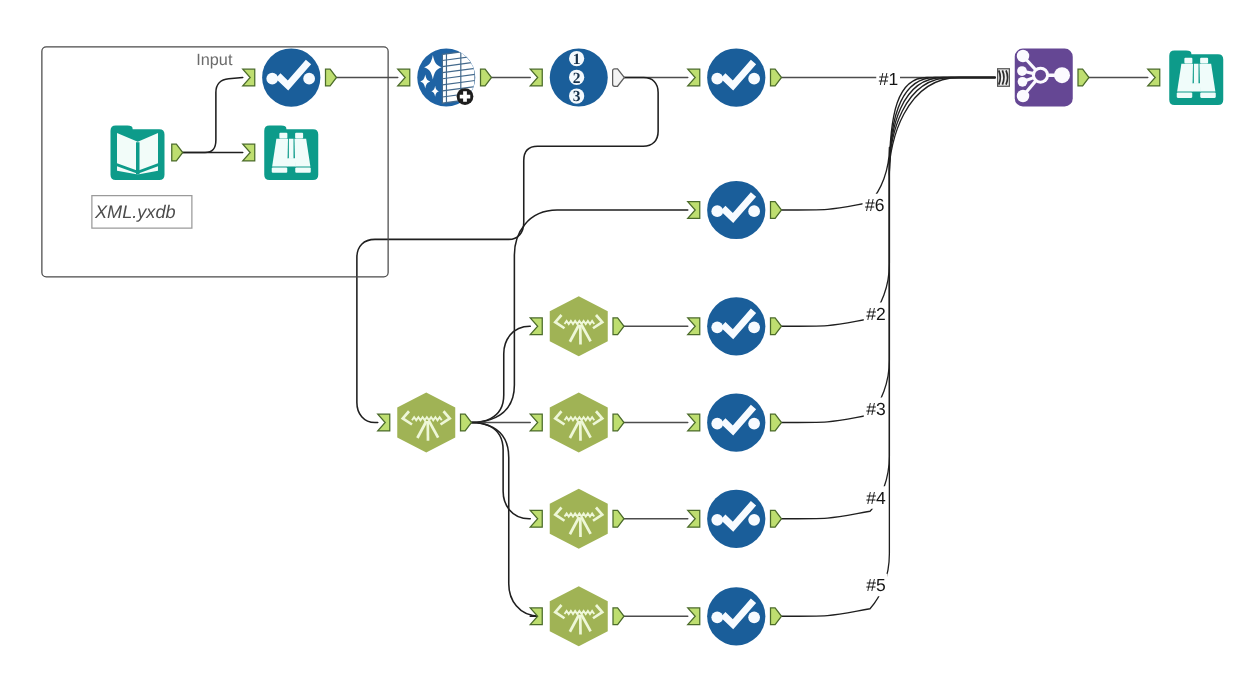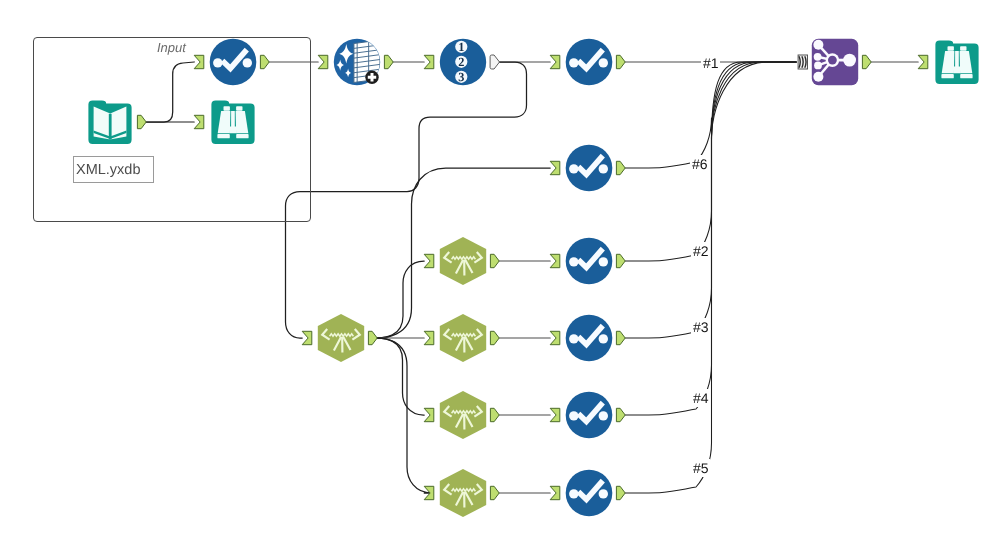--- a/index.html
+++ b/index.html
@@ -36,21 +36,21 @@
       <path d="M499.2,493 L550.2,493" fill="none" stroke="#4d4d4d" stroke-width="1.2" stroke-linecap="round" stroke-linejoin="round"></path>
       <path d="M625.1999999999999,62 L796.2,62" fill="none" stroke="#4d4d4d" stroke-width="1.2" stroke-linecap="round" stroke-linejoin="round"></path>
       <path d="M625.1999999999999,168 C669.1999999999999,168 664,167.8 696,162 C705,152 711.5,136 711.5,118 L711.5,140 C711.5,90.5 718.1,62 741.5,62 L796.2,62" fill="none" stroke="#1f1f1f" stroke-width="1.05" stroke-linecap="round" stroke-linejoin="round"></path>
       <path d="M625.1999999999999,261 C669.1999999999999,261 664,260.8 696,255 C705,245 711.5,229 711.5,211 L711.5,139 C711.5,96.675 719.53,62 748,62 L796.2,62" fill="none" stroke="#1f1f1f" stroke-width="1.05" stroke-linecap="round" stroke-linejoin="round"></path>
       <path d="M625.1999999999999,338 C669.1999999999999,338 664,337.8 696,332 C705,322 711.5,306 711.5,288 L711.5,138 C711.5,102.85 720.96,62 754.5,62 L796.2,62" fill="none" stroke="#1f1f1f" stroke-width="1.05" stroke-linecap="round" stroke-linejoin="round"></path>
       <path d="M625.1999999999999,415 C669.1999999999999,415 664,414.8 696,409 C705,399 711.5,383 711.5,365 L711.5,137 C711.5,109.025 722.39,62 761,62 L796.2,62" fill="none" stroke="#1f1f1f" stroke-width="1.05" stroke-linecap="round" stroke-linejoin="round"></path>
       <path d="M625.1999999999999,493 C669.1999999999999,493 664,492.8 696,487 C705,477 711.5,461 711.5,443 L711.5,136 C711.5,115.19999999999999 723.82,62 767.5,62 L796.2,62" fill="none" stroke="#1f1f1f" stroke-width="1.05" stroke-linecap="round" stroke-linejoin="round"></path>
       <path d="M871.1999999999999,62 L918.2,62" fill="none" stroke="#4d4d4d" stroke-width="1.2" stroke-linecap="round" stroke-linejoin="round"></path>
     </svg>
   <div class="container-box" id="container-box" style="left: 33px; top: 37px; width: 278px; height: 185px;"></div>
-  <div class="container-label" id="container-label" style="left: 157px; top: 40px; font-style: italic;">Input</div>
+  <div class="container-label" id="container-label" style="left: 157px; top: 40px;">Input</div>
   <svg class="layer" id="node-layer">
       <g>
         <g>
           <path d="M137.4,115.3 L141.096,115.3 L146.20000000000002,122 L141.096,128.7 L137.4,128.7 L137.4,128.7 L137.4,115.3 Z" fill="#bede70" stroke="#4b6b2a" stroke-width="1" stroke-linejoin="miter"></path>
         </g>
         <path d="M92.60000000000001,100.4 L101.89999999999999,100.4 Q106.1,100.4 106.1,102.92 L106.1,103.4 L127.39999999999999,103.4 Q131.6,103.4 131.6,107.60000000000001 L131.6,139.70000000000002 Q131.6,143.9 127.39999999999999,143.9 L92.60000000000001,143.9 Q88.4,143.9 88.4,139.70000000000002 L88.4,104.60000000000001 Q88.4,100.4 92.60000000000001,100.4 Z" fill="#0d9b8a"></path>
         <g>
           <path d="M93.6,106.4 L110.2,113.4 L110.2,139.6 L93.6,136.6 Z" fill="#f2fcf9"></path>
           <path d="M126.4,106.4 L110.2,113.4 L110.2,139.6 L126.4,136.6 Z" fill="#f2fcf9"></path>
           <path d="M108.8,113.80000000000001 L111.60000000000001,113.80000000000001 L111.60000000000001,139.6 L108.8,139.6 Z" fill="#0d9b8a"></path>
@@ -344,21 +344,21 @@
           <path d="M616.4,486.3 L620.096,486.3 L625.1999999999999,493 L620.096,499.7 L616.4,499.7 L616.4,499.7 L616.4,486.3 Z" fill="#bede70" stroke="#4b6b2a" stroke-width="1" stroke-linejoin="miter"></path>
         </g>
         <circle cx="589" cy="493" r="23.3" fill="#1a5e9a"></circle>
         <g>
           <circle cx="573.8" cy="493.9" r="4.7" fill="#f7fbff"></circle>
           <circle cx="603.3" cy="493.9" r="4.7" fill="#f7fbff"></circle>
           <path d="M578.4,491.7 L586.4,499.4 L602.8,480.6" fill="none" stroke="#f7fbff" stroke-width="5.6" stroke-linecap="butt" stroke-linejoin="miter"></path>
         </g>
       </g>
     </svg>
-  <div class="annot-box" id="annot-box" style="left: 73px; top: 156px; width: 81px; height: 27px;">XML.yxdb</div>
+  <div class="annot-box" id="annot-box" style="left: 73px; top: 156px; width: 81px; height: 27px; font-style: italic;">XML.yxdb</div>
   <div id="conn-labels">
       <div class="conn-label" style="left: 701px; top: 54px;">#1</div>
       <div class="conn-label" style="left: 690px; top: 155px;">#6</div>
       <div class="conn-label" style="left: 691px; top: 242px;">#2</div>
       <div class="conn-label" style="left: 691px; top: 318px;">#3</div>
       <div class="conn-label" style="left: 691px; top: 389px;">#4</div>
       <div class="conn-label" style="left: 691px; top: 459px;">#5</div>
     </div>
 </div>
 

